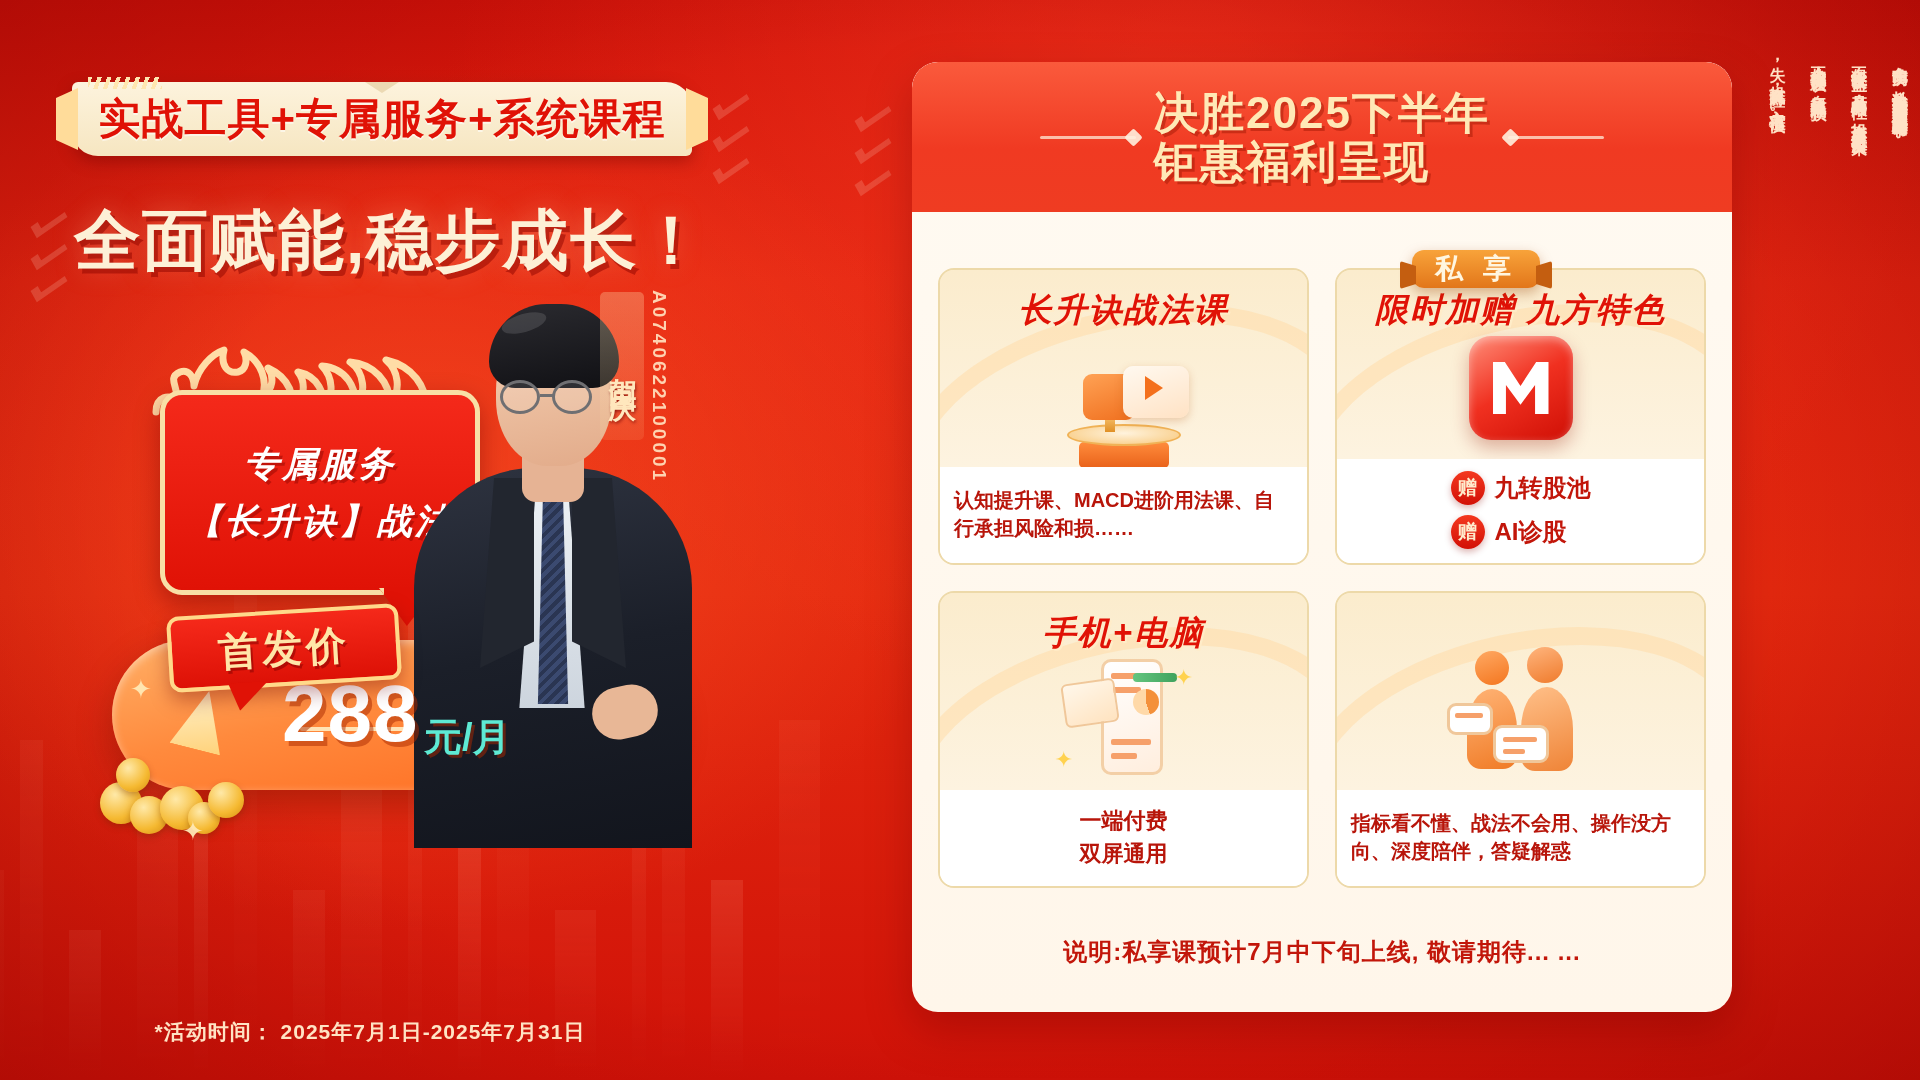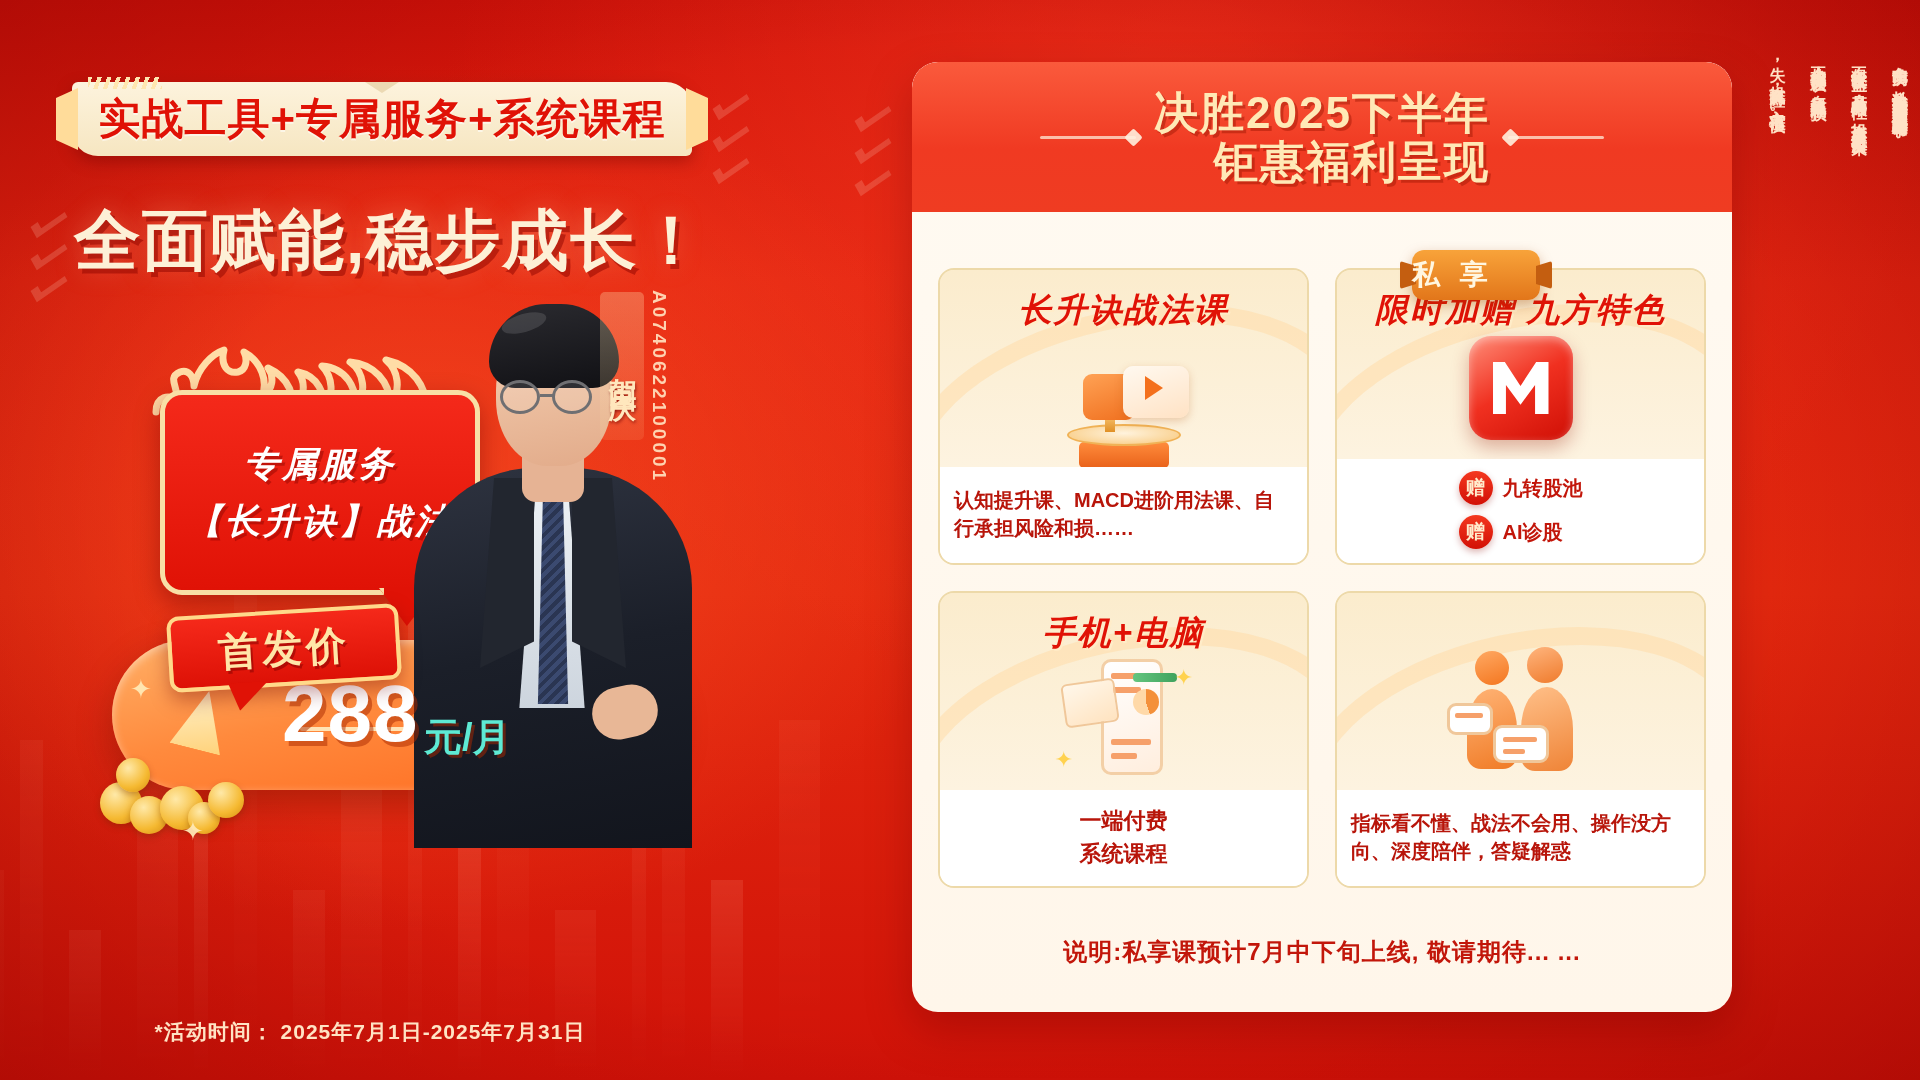--- a/index.html
+++ b/index.html
@@ -157,28 +157,28 @@
     border-radius:26px;box-shadow:0 18px 44px rgba(110,0,0,.34);overflow:hidden;}
   #panelHead{position:absolute;left:0;top:0;width:820px;height:150px;
     background:linear-gradient(180deg,#fa5a3c 0%,#f03a22 58%,#ef3c22 100%);
     border-radius:26px 26px 0 0;display:flex;align-items:center;justify-content:center;}
   #panelHeadInner{display:flex;align-items:center;gap:18px;}
   .hdash{width:96px;height:3px;background:rgba(255,235,215,.75);position:relative;border-radius:2px;}
   .hdash.l::after{content:"";position:absolute;right:-4px;top:-5px;width:13px;height:13px;
     background:rgba(255,240,222,.9);transform:rotate(45deg);border-radius:2px;}
   .hdash.r::before{content:"";position:absolute;left:-4px;top:-5px;width:13px;height:13px;
     background:rgba(255,240,222,.9);transform:rotate(45deg);border-radius:2px;}
-  #headTitles{text-align:right;}
+  #headTitles{text-align:left;}
   .ht{font-size:44px;font-weight:900;color:#ffe9b6;letter-spacing:2px;line-height:1.12;
     text-shadow:3px 3px 0 rgba(150,18,0,.42);white-space:nowrap;}
 
   
-  #sxPill{position:absolute;left:500px;top:188px;width:128px;height:50px;
+  #sxPill{position:absolute;left:500px;top:188px;width:128px;height:38px;
     background:linear-gradient(180deg,#f8a33a,#e2761a);border-radius:12px;
-    box-shadow:0 5px 13px rgba(150,60,0,.36);display:flex;align-items:center;justify-content:flex-start;z-index:6;}
+    box-shadow:0 5px 13px rgba(150,60,0,.36);display:flex;align-items:center;justify-content:center;z-index:6;}
   #sxPill::before,#sxPill::after{content:"";position:absolute;top:11px;width:16px;height:28px;
     background:#c45e10;border-radius:3px;z-index:-1;}
   #sxPill::before{left:-12px;clip-path:polygon(0 0,100% 18%,100% 82%,0 100%);}
   #sxPill::after{right:-12px;clip-path:polygon(100% 0,0 18%,0 82%,100% 100%);}
   #sxTxt{font-size:28px;font-weight:900;color:#fff6e0;letter-spacing:6px;}
 
   
   #grid{position:absolute;left:26px;top:206px;width:768px;height:620px;
     display:grid;grid-template-columns:1fr 1fr;grid-template-rows:1fr 1fr;gap:26px;}
   .card{background:linear-gradient(180deg,#fcf0d5 0%,#fdf5e4 52%,#ffffff 53%,#ffffff 100%);
@@ -195,21 +195,21 @@
     display:flex;align-items:center;justify-content:center;}
   .cardDesc{font-size:20px;font-weight:800;color:#b8150a;line-height:1.42;text-align:left;}
   .cardDescC{text-align:center;font-size:22px;line-height:1.5;}
 
   
   .giftRows{display:flex;flex-direction:column;gap:10px;align-items:flex-start;}
   .giftRow{display:flex;align-items:center;gap:10px;}
   .giftBadge{width:34px;height:34px;border-radius:50%;flex:none;
     background:linear-gradient(180deg,#f4381f,#d21006);color:#ffeccd;font-size:19px;font-weight:900;
     display:flex;align-items:center;justify-content:center;box-shadow:0 3px 7px rgba(140,10,0,.3);}
-  .giftTxt{font-size:20px;font-weight:900;color:#c2160a;white-space:nowrap;}
+  .giftTxt{font-size:24px;font-weight:900;color:#c2160a;white-space:nowrap;}
 
   
   .ill{position:absolute;z-index:2;}
   #ill1{left:50%;top:78px;transform:translateX(-50%);width:150px;height:120px;}
   .projBase{position:absolute;left:30px;bottom:0;width:90px;height:26px;
     background:linear-gradient(180deg,#ff8c3c,#e9621a);border-radius:5px;}
   .projDisk{position:absolute;left:18px;bottom:22px;width:114px;height:22px;border-radius:50%;
     background:radial-gradient(ellipse at 50% 40%,#fff3dd,#f8c779);
     border:2px solid #f0b256;}
   .projBody{position:absolute;left:34px;bottom:48px;width:52px;height:46px;border-radius:9px;
@@ -432,21 +432,21 @@
           <div class="pieIll"></div>
           <div class="greenBar"></div>
           <div class="docCard"></div>
           <span class="sparkle" style="left:126px;top:14px;">✦</span>
           <span class="sparkle" style="left:6px;top:96px;">✦</span>
         </div>
       </div>
       <div class="cardFoot">
         <div class="cardDesc cardDescC">
           <div>一端付费</div>
-          <div>系统课程</div>
+          <div>双屏通用</div>
         </div>
       </div>
     </div>
 
     <div class="card">
       <div class="cardArt">
         <div class="ill" id="ill4">
           <div class="pHead" style="left:34px;top:6px;width:34px;height:34px;background:linear-gradient(160deg,#ffa963,#f4761f);"></div>
           <div class="pFig" style="left:26px;top:44px;width:50px;height:80px;background:linear-gradient(160deg,#ffb375,#f07b26);"></div>
           <div class="pHead" style="left:86px;top:2px;width:36px;height:36px;background:linear-gradient(160deg,#ffb57e,#ef7b2c);"></div>

